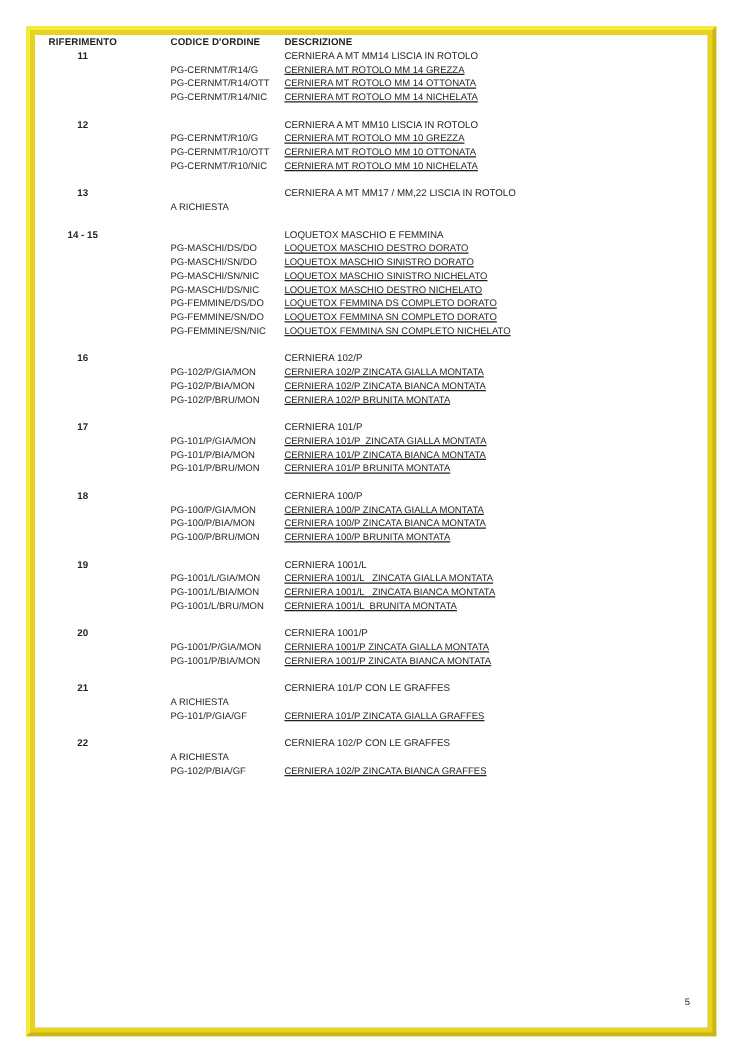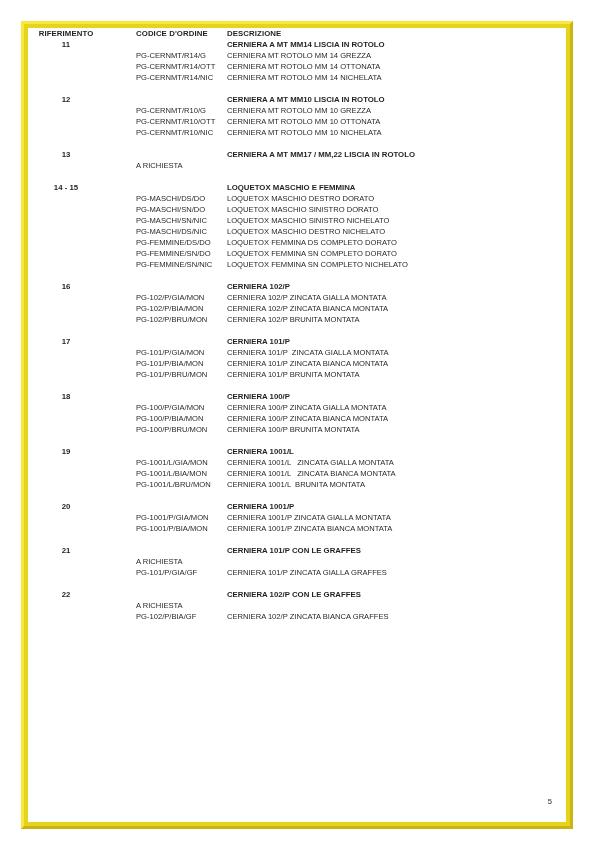--- a/index.html
+++ b/index.html
@@ -92,33 +92,34 @@
 
   
   tr.section-head td { padding-top: 0; }
   td.ref-cell {
     text-align: center;
     font-weight: bold;
     font-size: 7.8px;
     padding-left: 4px;
   }
   td.desc-head {
-    font-weight: bold;
+    font-weight: normal;
     font-size: 7.8px;
     padding-left: 5px;
     white-space: pre;
     margin-top: 22px;
   }
   td.code-cell {
     padding-left: 36px;
     white-space: pre;
   }
   td.desc-cell {
     padding-left: 5px;
     white-space: pre;
+    text-decoration: underline;
   }
   tr.spacer td { height: 11px; line-height: 11px; font-size: 0; }
 
   
   #page-number {
     position: absolute;
     right: 14px;
     bottom: 16px;
     font-size: 7.6px;
     color: #231f20;

